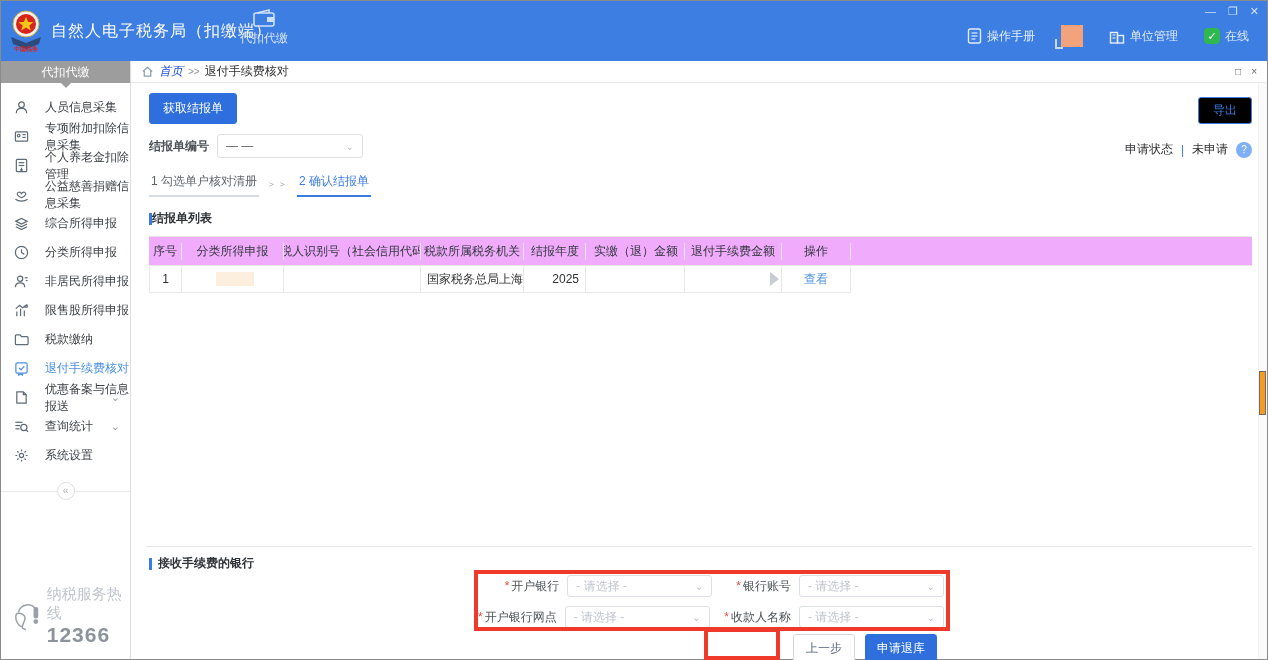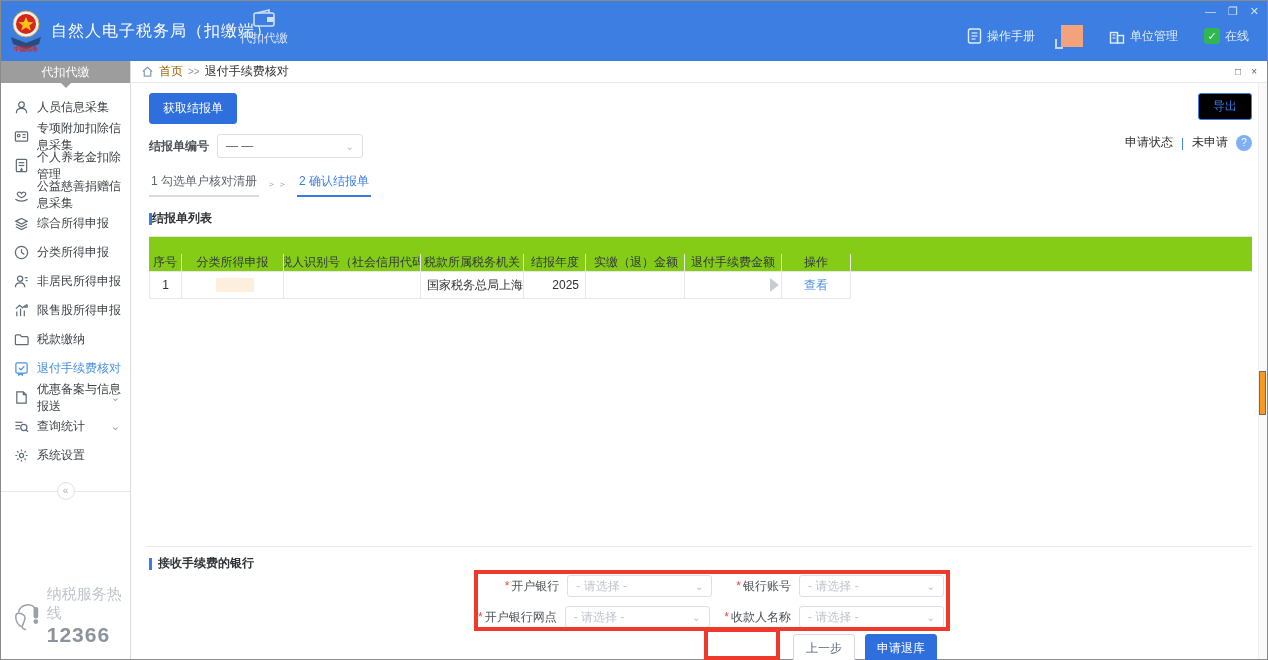--- a/index.html
+++ b/index.html
@@ -21,41 +21,41 @@
   .win-controls { position:absolute; right:8px; top:4px; display:flex; gap:12px; color:#cfe0f8; font-size:11px; }
   .win-controls span { cursor:pointer; }
 
   
   .main-row { flex:1; display:flex; min-height:0; }
 
   
   .sidebar { width:130px; flex:0 0 auto; background:#fff; border-right:1px solid #ddd; display:flex; flex-direction:column; position:relative; }
   .side-hdr { height:22px; background:#9d9d9d; color:#fff; text-align:center; line-height:22px; position:relative; margin-bottom:10px; }
   .side-hdr:after { content:""; position:absolute; left:50%; bottom:-5px; margin-left:-5px; border-left:5px solid transparent; border-right:5px solid transparent; border-top:5px solid #9d9d9d; }
-  .side-item { height:29px; display:flex; align-items:center; padding-left:13px; gap:8px; color:#3a3f45; cursor:pointer; position:relative; }
+  .side-item { height:29px; display:flex; align-items:center; padding-left:13px; gap:16px; color:#3a3f45; cursor:pointer; position:relative; }
   .side-item svg { flex:0 0 auto; color:#5f6b77; }
   .side-item.active { color:#4a90e2; }
   .side-item.active svg { color:#4a90e2; }
   .side-item .chev { position:absolute; right:10px; color:#9aa0a6; font-size:11px; }
   .collapse-row { margin-top:12px; position:relative; height:18px; }
   .collapse-row .line { position:absolute; top:9px; left:0; right:0; border-top:1px solid #e8e8e8; }
   .collapse-btn { position:absolute; left:50%; top:0; margin-left:-9px; width:18px; height:18px; border:1px solid #e0e0e0; border-radius:50%; background:#fff; color:#b0b0b0; font-size:10px; text-align:center; line-height:16px; cursor:pointer; }
   .hotline { position:absolute; bottom:12px; left:12px; display:flex; align-items:center; gap:6px; color:#a9adb3; }
   .hotline .txts .t1 { font-size:15px; color:#c0c4cc; }
   .hotline .txts .t2 { font-size:21px; font-weight:bold; color:#8d939c; letter-spacing:1px; }
 
   
   .main { flex:1; position:relative; background:#fff; min-width:0; }
   .crumb-bar { height:22px; border-bottom:1px solid #e4e7ed; display:flex; align-items:center; padding:0 10px; gap:5px; background:#fff; }
-  .crumb-bar .home-lnk { color:#a16207; cursor:pointer; }
+  .crumb-bar .home-lnk { color:#1d4ed8; cursor:pointer;font-style:italic; }
   .crumb-bar .sep { color:#909399; font-size:10px; }
   .crumb-ctrls { margin-left:auto; display:flex; gap:10px; color:#606266; font-size:10px; }
   .content { position:absolute; top:22px; left:0; right:0; bottom:0; padding:10px 15px 0 18px; }
 
-  .row-flex { display:flex; align-items:flex-start; justify-content:space-between; }
+  .row-flex { display:flex; align-items:flex-end; justify-content:space-between; }
   .btn-primary { background:#2f6fdd; color:#fff; border:1px solid #2f6fdd; border-radius:3px; padding:6px 13px; font-size:12px; cursor:pointer; }
   .btn-outline-blue { background:#000000; color:#3a7ce2; border:1px solid #3a7ce2; border-radius:3px; padding:4px 14px; font-size:12px; cursor:pointer; }
   .btn-plain { background:#fff; color:#56617a; border:1px solid #d4d9e1; border-radius:3px; padding:5px 12px; font-size:12px; cursor:pointer; }
 
   .filter-row { margin-top:10px; }
   .lbl { color:#4c5156; margin-right:8px;font-weight:bold; }
   .select { height:24px; border:1px solid #dcdfe6; border-radius:3px; background:#fff; display:inline-flex; align-items:center; justify-content:space-between; padding:0 8px; color:#606266; cursor:pointer; }
   .select .chev { color:#b8bdc6; font-size:10px; margin-left:8px; }
   .status-grp { display:flex; align-items:center; gap:8px; }
   .status-grp .bar { color:#3a7ce2; }
@@ -64,21 +64,21 @@
   .steps { margin-top:12px; display:flex; align-items:flex-end; gap:8px; }
   .step { padding:3px 2px 5px; color:#5d646b; border-bottom:2px solid #d9dde3; cursor:pointer; }
   .step.active { color:#3a7ce2; border-bottom-color:#3a7ce2; }
   .steps .ssep { color:#9aa0a6; font-size:9px; padding-bottom:6px; letter-spacing:2px; }
 
   .sec-title { margin-top:13px; display:flex; align-items:center; gap:0; font-weight:bold; color:#2f3337; }
   .sec-title .bluebar { width:3px; height:12px; background:#3a7ce2; }
 
   
   .tbl { margin-top:9px; }
-  .tbl-hdr { display:flex; background:#84cc16; border-top:1px solid #e6e6e6; border-bottom:1px solid #e6e6e6; height:36px; align-items:flex-end; }
+  .tbl-hdr { display:flex; background:#f0abfc; border-top:1px solid #e6e6e6; border-bottom:1px solid #e6e6e6; height:30px; align-items:center; }
   .tbl-hdr .c, .tbl-row .c { display:flex; align-items:center; padding:0 6px; border-right:1px solid #e8e8e8; overflow:hidden; white-space:nowrap; }
   .tbl-hdr .c { color:#33383d; justify-content:center; }
   .tbl-hdr .c.fill { border-right:none; flex:1; }
   .tbl-row { display:flex; height:27px; background:#fff; }
   .tbl-row .bordered { border-bottom:1px solid #e8e8e8; }
   .c.w-seq{width:33px; justify-content:center;} .c.w-agent{width:102px;} .c.w-tid{width:137px;}
   .c.w-auth{width:103px;} .c.w-year{width:62px; justify-content:flex-end;} .c.w-paid{width:99px; justify-content:flex-end;}
   .c.w-fee{width:97px; position:relative;} .c.w-op{width:69px; justify-content:center;}
   .tbl-row .c.first { border-left:1px solid #e8e8e8; }
   .redact { width:38px; height:14px; background:#fcefdd; margin-left:28px; }

